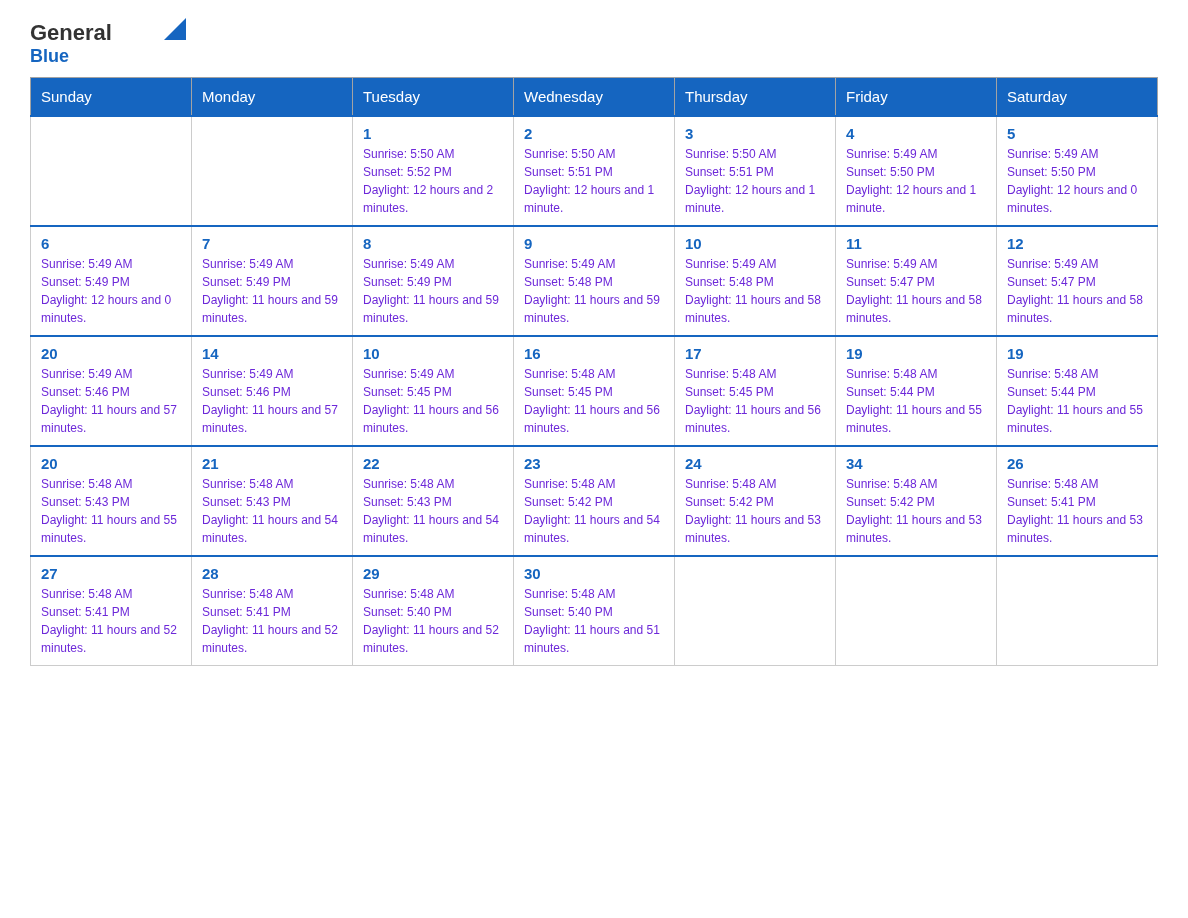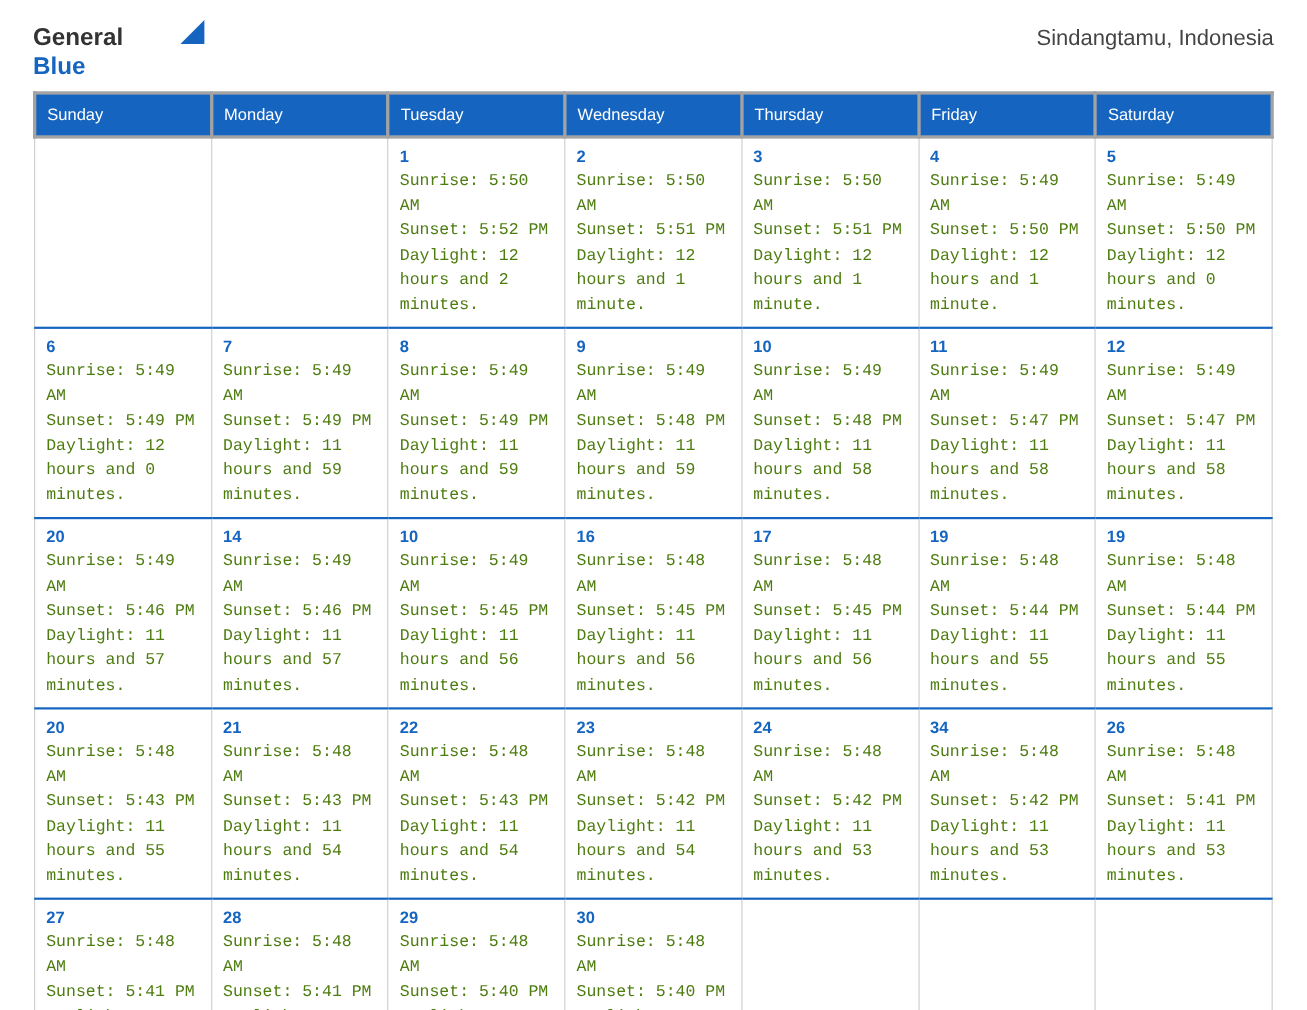--- a/index.html
+++ b/index.html
@@ -16,32 +16,32 @@
       justify-content: space-between;
       align-items: flex-start;
       margin-bottom: 10px;
     }
     .logo-text-general {
       font-size: 22px;
       font-weight: bold;
       color: #333;
     }
     .logo-text-blue {
-      font-size: 22px;
+      font-size: 18px;
       font-weight: bold;
       color: #1565C0;
     }
     .logo-wrapper {
       display: flex;
       flex-direction: column;
       align-items: flex-start;
     }
     .logo-row {
       display: flex;
-      align-items: center;
+      align-items: flex-start;
       gap: 48px;
     }
     .title-area {
       text-align: right;
     }
     .calendar-title {
       font-size: 52px;
       font-weight: normal;
       color: #222;
       line-height: 1.1;
@@ -56,44 +56,43 @@
       border-collapse: collapse;
       margin-top: 10px;
     }
     .calendar-table th {
       background-color: #1565C0;
       color: #fff;
       padding: 10px 10px;
       text-align: left;
       font-size: 15px;
       font-weight: normal;
-      border: 3px solid #a3a3a3;
+      border: 1px solid #a3a3a3;
     }
     .calendar-table td {
       vertical-align: top;
       padding: 8px 10px;
       border: 1px solid #ccc;
       width: 14.28%;
       min-height: 90px;
       font-size: 13px;
       color: #333;
       background: #fff;
     }
     .day-number {
       font-size: 15px;
       font-weight: bold;
       color: #1565C0;
       display: block;
       margin-bottom: 3px;
     }
     .day-info {
-      font-size: 15px;
+      font-size: 12px;
       line-height: 1.5;
-      color: #4d7c0f;
-      font-family: Liberation Mono, monospace;
+      color: #6d28d9;
     }
     .empty-cell {
       background: #fff;
     }
     tr.week-row td {
       border-top: 2px solid #1565C0;
     }
   </style>
 </head>
 <body>
@@ -106,21 +105,20 @@
         <svg width="22" height="22" viewBox="0 0 22 22">
           <polygon points="0,22 22,22 22,0" fill="#1565C0"></polygon>
         </svg>
       </div>
     </div>
     <div style="margin-left:0px;">
       <span class="logo-text-blue">Blue</span>
     </div>
   </div>
   <div class="title-area">
-    <div class="calendar-subtitle">Sindangtamu, Indonesia</div>
   </div>
 </div>
 
 <table class="calendar-table">
   <thead>
     <tr>
     <th>Sunday</th>
         <th>Monday</th>
         <th>Tuesday</th>
         <th>Wednesday</th>

